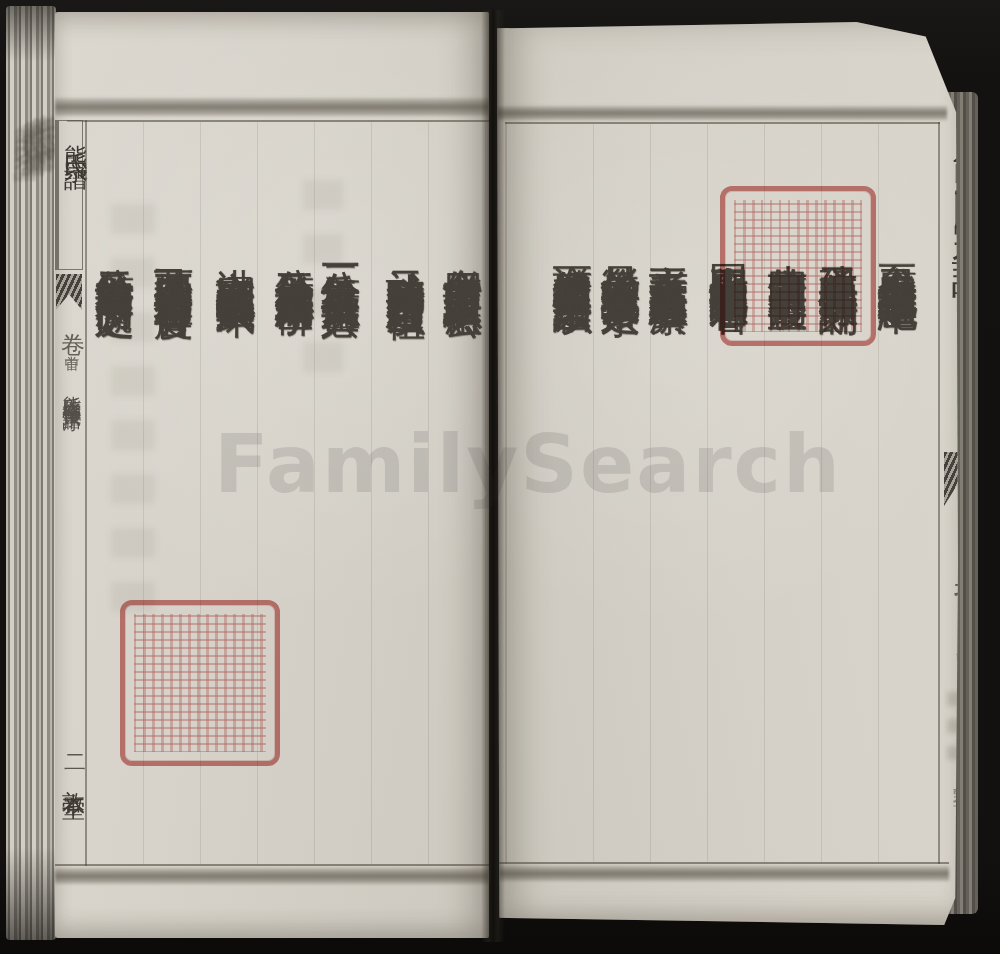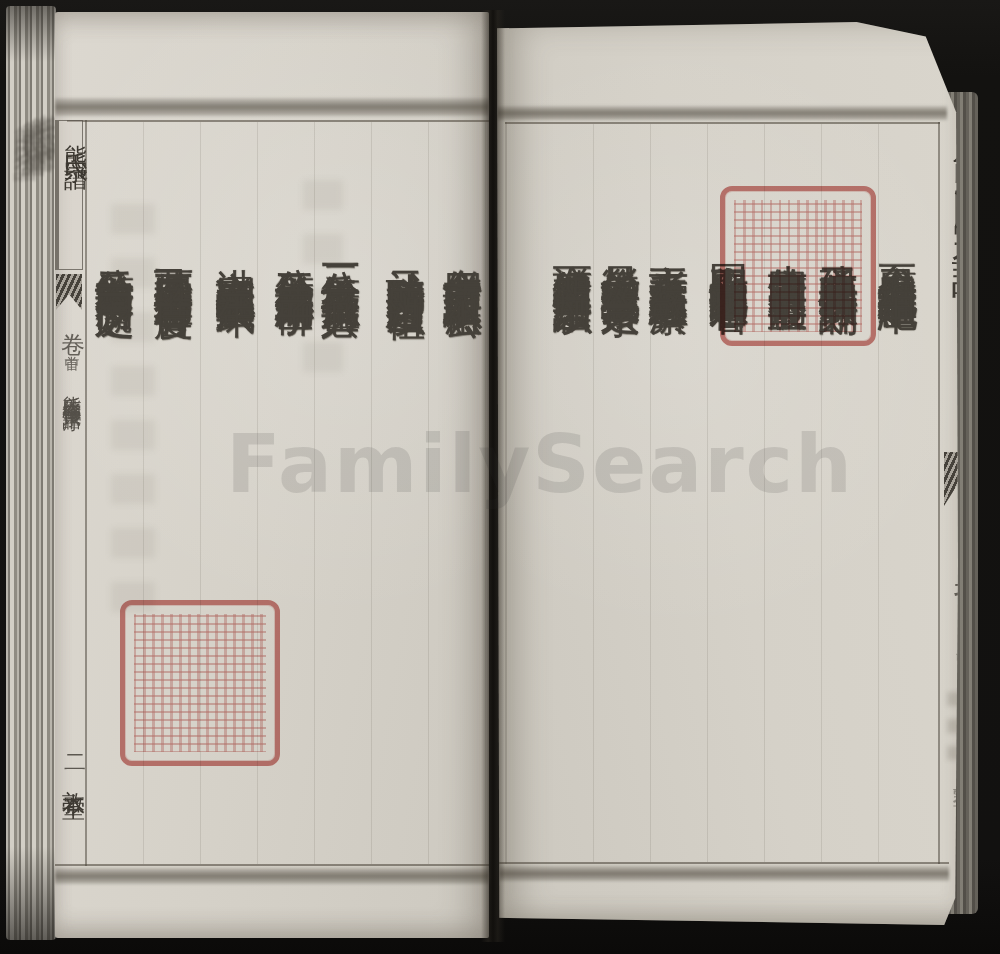--- a/index.html
+++ b/index.html
@@ -55,21 +55,21 @@
   .ghost{position:absolute;filter:blur(3px);opacity:.5;
     background:repeating-linear-gradient(0deg,rgba(104,96,82,.18) 0 30px,rgba(0,0,0,0) 30px 54px);}
   
   .seal{position:absolute;z-index:6;mix-blend-mode:multiply;box-sizing:border-box;padding:9px;
     border:5px solid var(--seal,#c96762);border-radius:12px;opacity:.8;filter:blur(.4px);
     background:
       repeating-linear-gradient(0deg,rgba(201,103,98,.5) 0 2.5px,rgba(0,0,0,0) 2.5px 8px),
       repeating-linear-gradient(90deg,rgba(201,103,98,.45) 0 2.5px,rgba(0,0,0,0) 2.5px 9px);
     background-clip:content-box;box-shadow:inset 0 0 0 1px rgba(201,103,98,.3);}
   
-  .watermark{position:absolute;left:226px;top:418px;z-index:7;pointer-events:none;
+  .watermark{position:absolute;left:214px;top:418px;z-index:7;pointer-events:none;
     font-family:"DejaVu Sans",sans-serif;font-weight:700;font-size:80px;letter-spacing:2px;
     color:rgba(48,46,43,.13);}
 </style>
 </head>
 <body>
 
 <div class="scene">
 
   <div class="stack-left">
     <div class="stack-titles vtext">熊氏宗譜</div>

